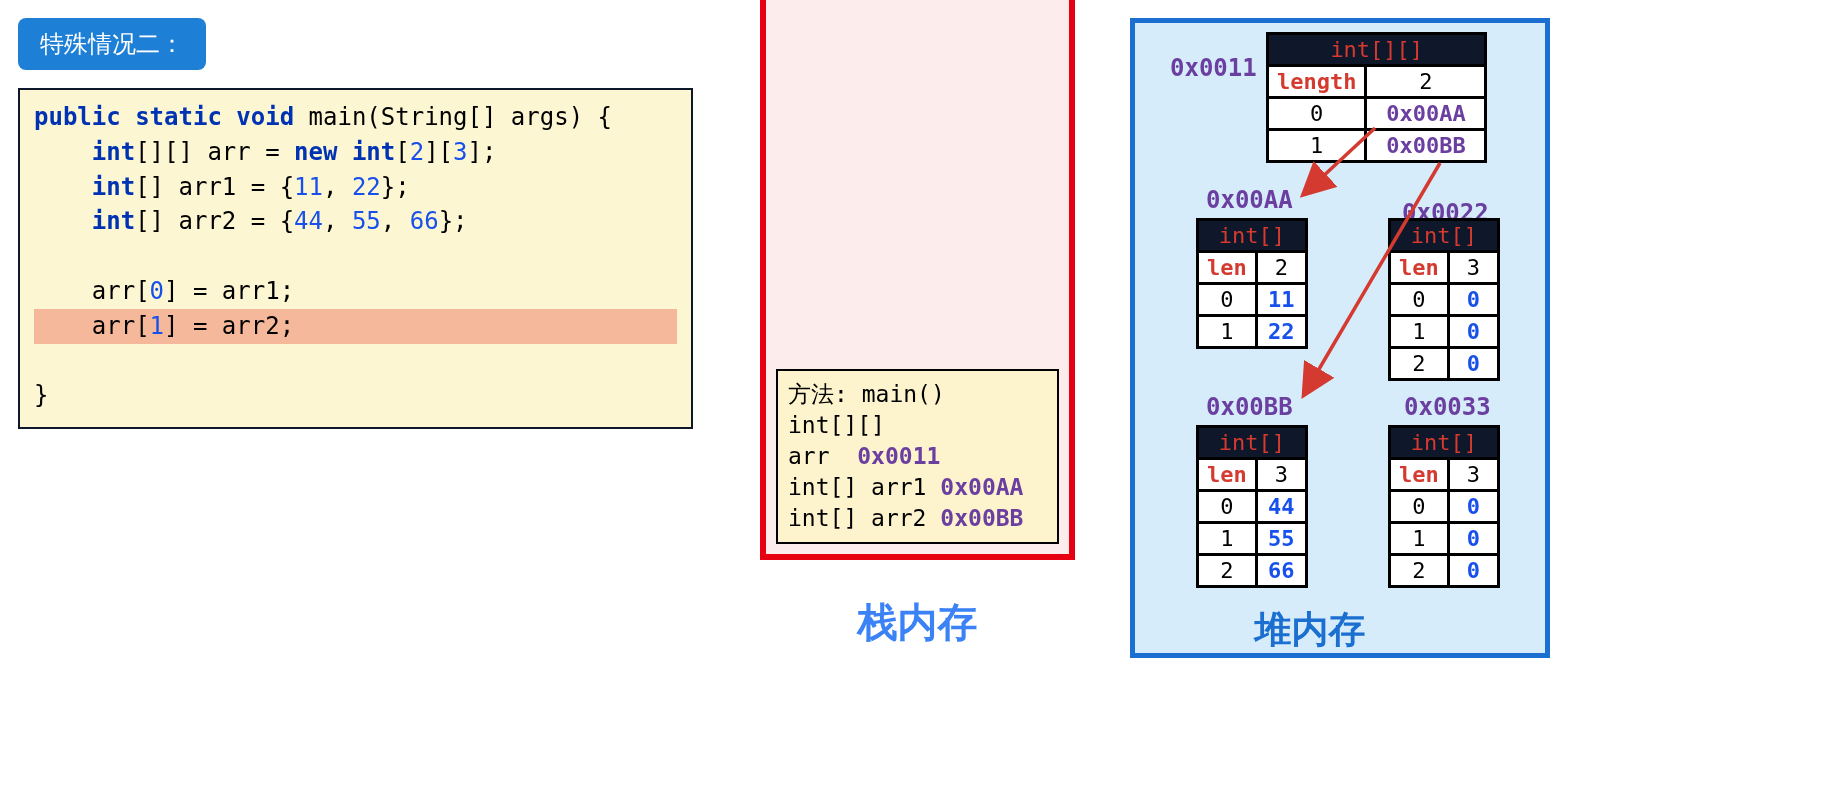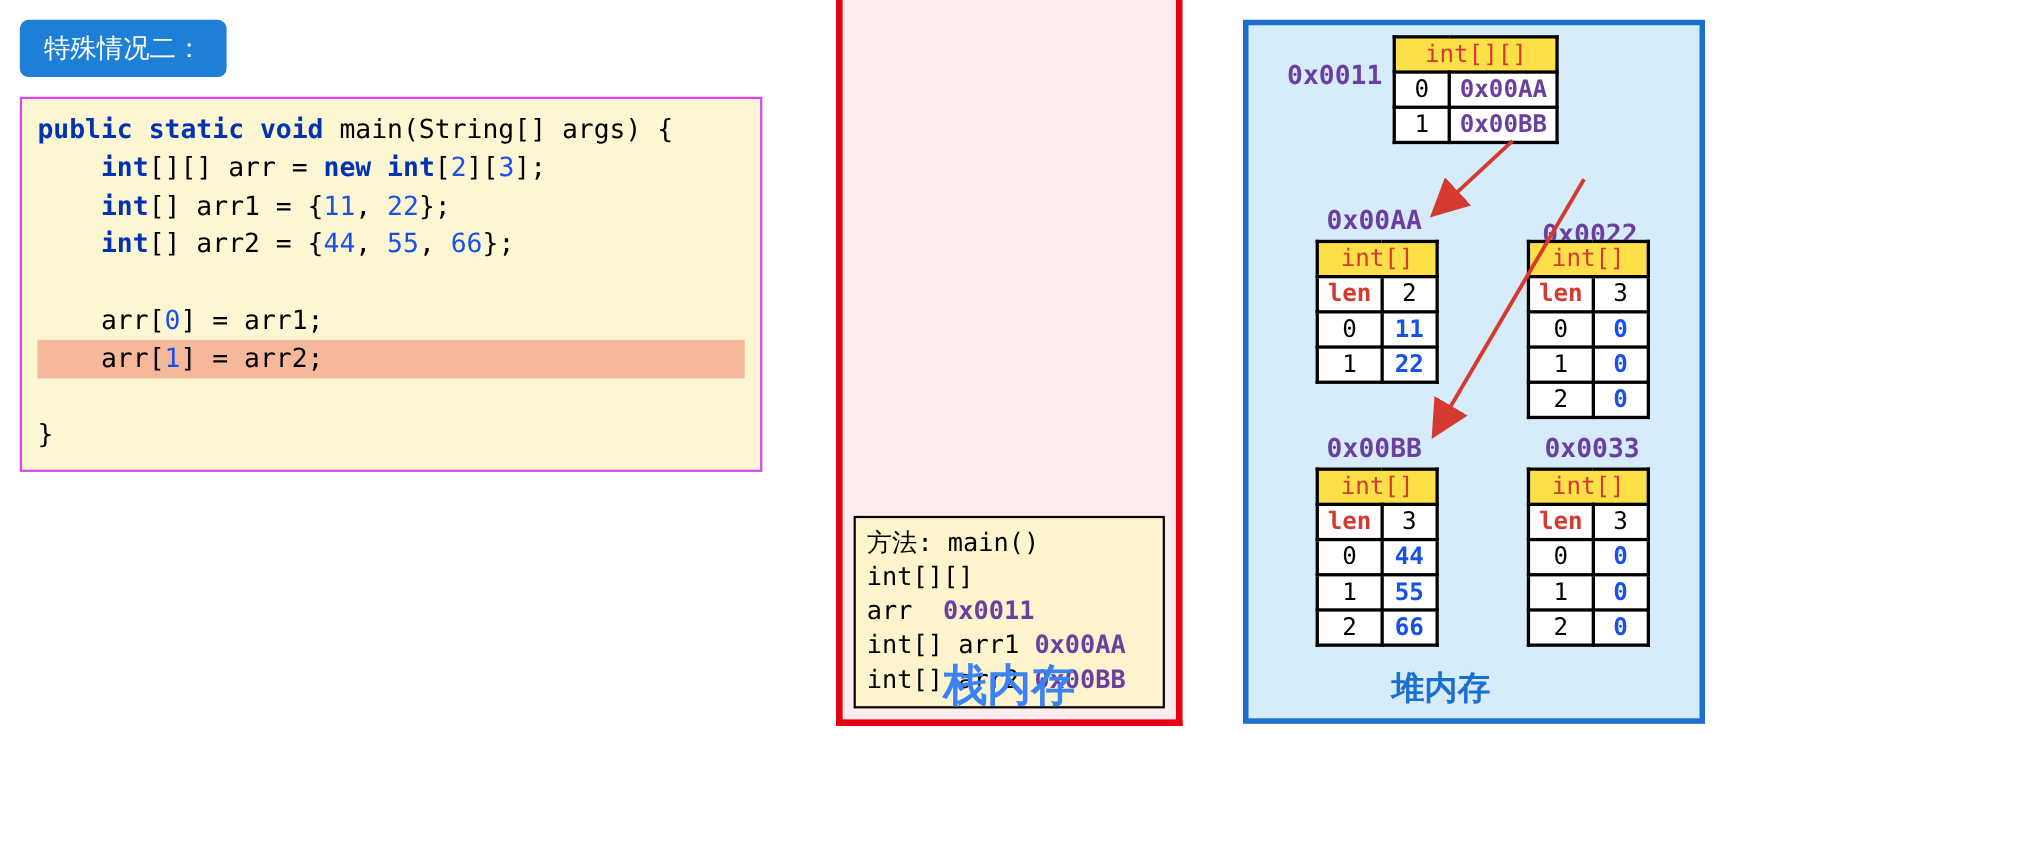--- a/index.html
+++ b/index.html
@@ -22,41 +22,41 @@
     font-size: 24px;
     font-family: "Microsoft YaHei", sans-serif;
     font-weight: 500;
   }
   .code-box {
     position: absolute;
     top: 88px;
     left: 18px;
     width: 675px;
     background: #fdf6d2;
-    border: 2px solid #d946ef;
+    border: 2px solid #0f172a;
     padding: 10px 14px 14px 14px;
     font-size: 24px;
     line-height: 1.45;
     white-space: pre;
   }
   .code-box .kw { color: #0033b3; font-weight: bold; }
   .code-box .type { color: #0033b3; font-weight: bold; }
   .code-box .num { color: #1750eb; }
   .code-box .hl {
     background: #f5b89a;
     display: inline-block;
     width: 100%;
   }
   
   .stack-box {
     position: absolute;
     top: 0;
     left: 760px;
     width: 315px;
-    height: 660px;
+    height: 560px;
     border: 6px solid #e60012;
     border-top: none;
     background: #fdecec;
   }
   .stack-frame {
     position: absolute;
     bottom: 10px;
     left: 10px;
     right: 10px;
     background: #fdf4ce;
@@ -87,37 +87,37 @@
     border: 5px solid #1b6fd0;
     background: #d6ecfb;
   }
   .heap-label {
     position: absolute;
     top: 605px;
     left: 1130px;
     width: 360px;
     text-align: center;
     font-family: Liberation Sans, sans-serif;
-    font-size: 30px;
+    font-size: 37px;
     font-weight: bold;
     color: #1b6fd0;
   }
   .mem-table {
     position: absolute;
     border-collapse: collapse;
     background: #fff;
     font-size: 22px;
   }
   .mem-table th, .mem-table td {
     border: 3px solid #000;
     padding: 2px 8px;
     text-align: center;
     min-width: 50px;
   }
-  .mem-table .typeh { color: #d43a2f; background: #fde047; }
+  .mem-table .typeh { color: #d43a2f; background: #0f172a; }
   .mem-table .lenh { color: #d43a2f; font-weight: bold; background: #fff; }
   .mem-table .val { color: #1750eb; font-weight: bold; }
   .mem-table .addrcell { color: #6b3fa0; font-weight: bold; }
   .addr-label {
     position: absolute;
     color: #6b3fa0;
     font-weight: bold;
     font-size: 24px;
   }
   svg.arrows {
@@ -157,20 +157,24 @@
 <div class="heap-box"></div>
 <div class="heap-label">堆内存</div>
 
 <div class="addr-label" style="top:54px;left:1170px">0x0011</div>
 <table class="mem-table" style="top:32px;left:1266px">
   <tbody>
       <tr>
         <td colspan="2" class="typeh">int[][]</td>
       </tr>
   <tr>
+        <td class="lenh">length</td>
+        <td style="min-width:120px">2</td>
+      </tr>
+  <tr>
         <td>0</td>
         <td class="addrcell">0x00AA</td>
       </tr>
   <tr>
         <td>1</td>
         <td class="addrcell">0x00BB</td>
       </tr>
 </tbody>
   </table>
 

